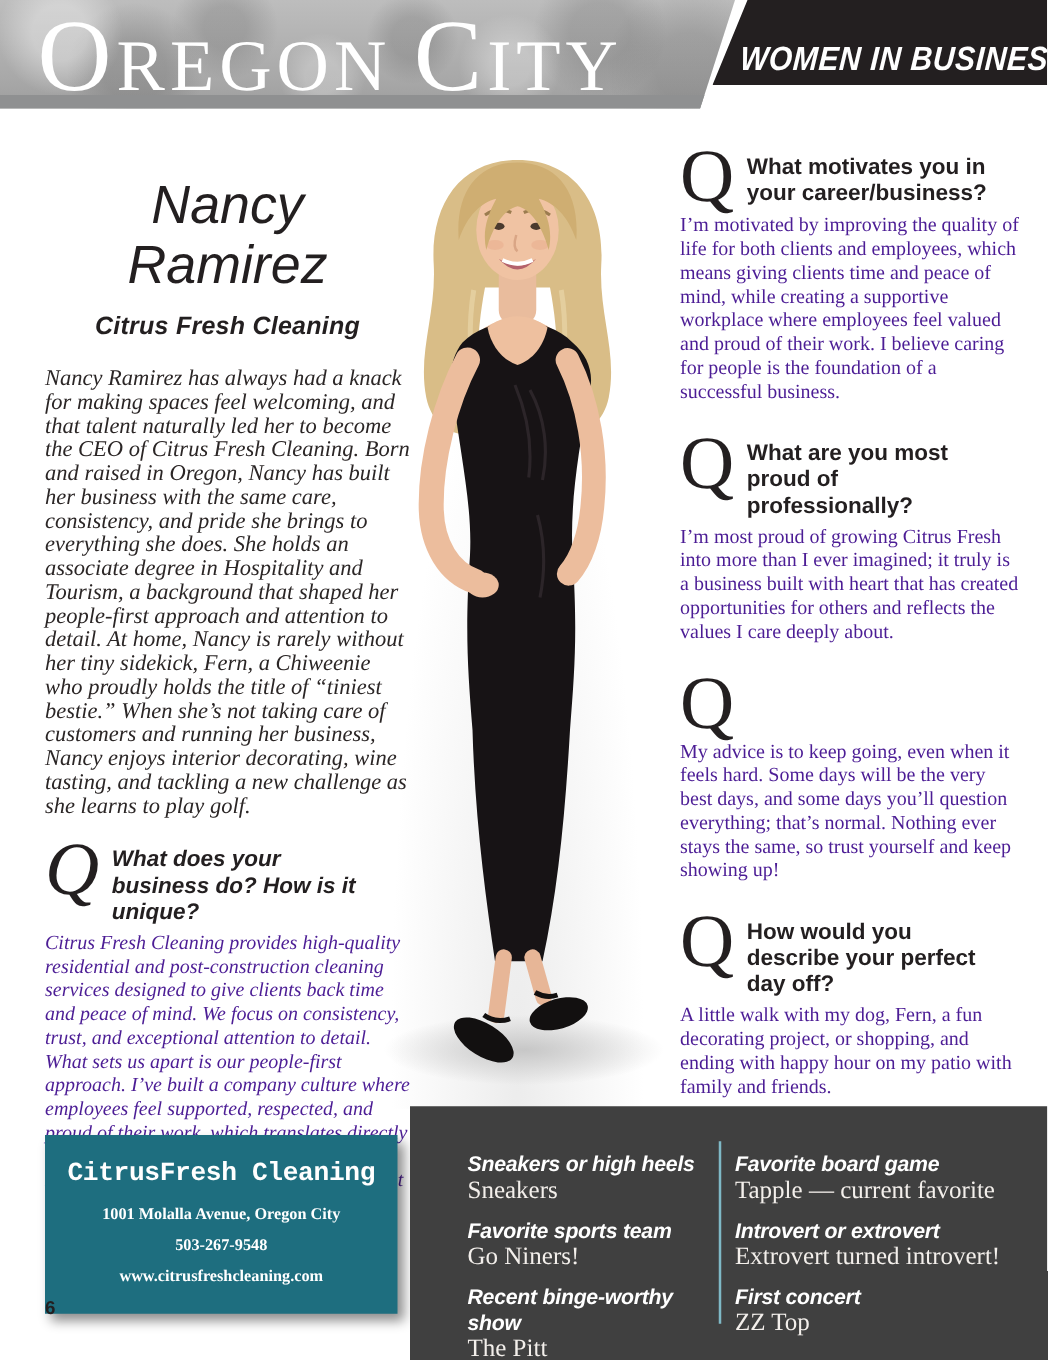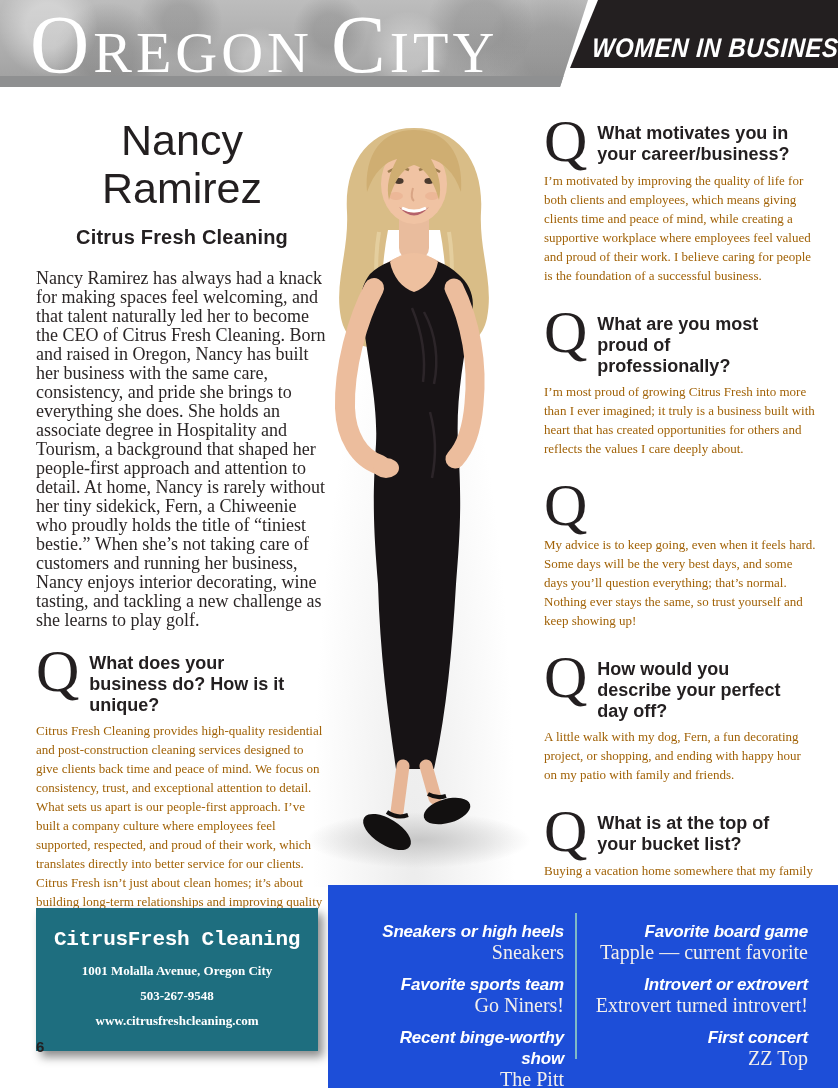--- a/index.html
+++ b/index.html
@@ -42,21 +42,21 @@
     background:#231f20;
   }
   .issue-badge {
     position:absolute; left:32px; top:34px; width:236px; text-align:center;
     color:#fff; font-family:"Liberation Sans", sans-serif;
     font-style:italic; font-weight:bold; font-size:24px; letter-spacing:.5px;
     transform:scaleY(1.12) skewX(-4deg); white-space:nowrap;
   }
 
   
-  .col-left { position:absolute; left:36px; top:116px; width:292px; }
+  .col-left { position:absolute; left:36px; top:140px; width:292px;font-style:italic; }
   .profile-name {
     text-align:center; font-family:"Liberation Sans", sans-serif;
     font-weight:400; font-size:43px; line-height:1.12; color:#231f20;
   }
   .company-name {
     text-align:center; font-family:"Liberation Sans", sans-serif;
     font-weight:bold; font-size:20px; margin-top:14px; letter-spacing:.2px;
   }
   .bio-text {
     margin-top:20px; font-size:18px; line-height:19px; color:#2b2626;
@@ -67,21 +67,21 @@
   .qa-head { display:flex; align-items:flex-start; }
   .q-glyph {
     font-family:"Liberation Serif", serif; font-size:60px; line-height:50px;
     color:#231f20; margin-right:10px; flex:0 0 auto;
   }
   .q-text {
     font-family:"Liberation Sans", sans-serif; font-weight:bold;
     font-size:18px; line-height:21px; padding-top:7px; color:#231f20;
     max-width:212px;
   }
-  .qa-answer { margin-top:5px; font-size:13px; line-height:19px; color:#a16207; }
+  .qa-answer { margin-top:5px; font-size:16px; line-height:19px; color:#4c1d95; }
 
   
   .col-right { position:absolute; left:544px; top:116px; width:272px; }
   .col-right .q-text { max-width:206px; }
 
   
   .contact-card {
     position:absolute; left:36px; top:908px; width:282px;
     background:#1e6e7f; color:#fff; text-align:center;
     padding:20px 8px 18px 8px; box-shadow:5px 6px 9px rgba(0,0,0,.45);
@@ -96,21 +96,21 @@
 
   
   .photo-area {
     position:absolute; left:284px; top:112px; width:260px; height:775px;
     background:radial-gradient(ellipse at 50% 95%, #ececec 0%, #ffffff 55%);
   }
 
   
   .quickfire {
     position:absolute; left:328px; top:885px; width:510px; height:203px;
-    background:#1d4ed8; color:#fff;text-align:right;
+    background:#404040; color:#fff;
   }
   .qf-divider {
     position:absolute; left:247px; top:28px; width:2px; height:146px;
     background:#7fb9c6;
   }
   .qf-col { position:absolute; top:36px; }
   .qf-col1 { left:46px; width:190px; }
   .qf-col2 { left:260px; width:220px; }
   .qf-item { margin-bottom:11px; }
   .qf-label {

